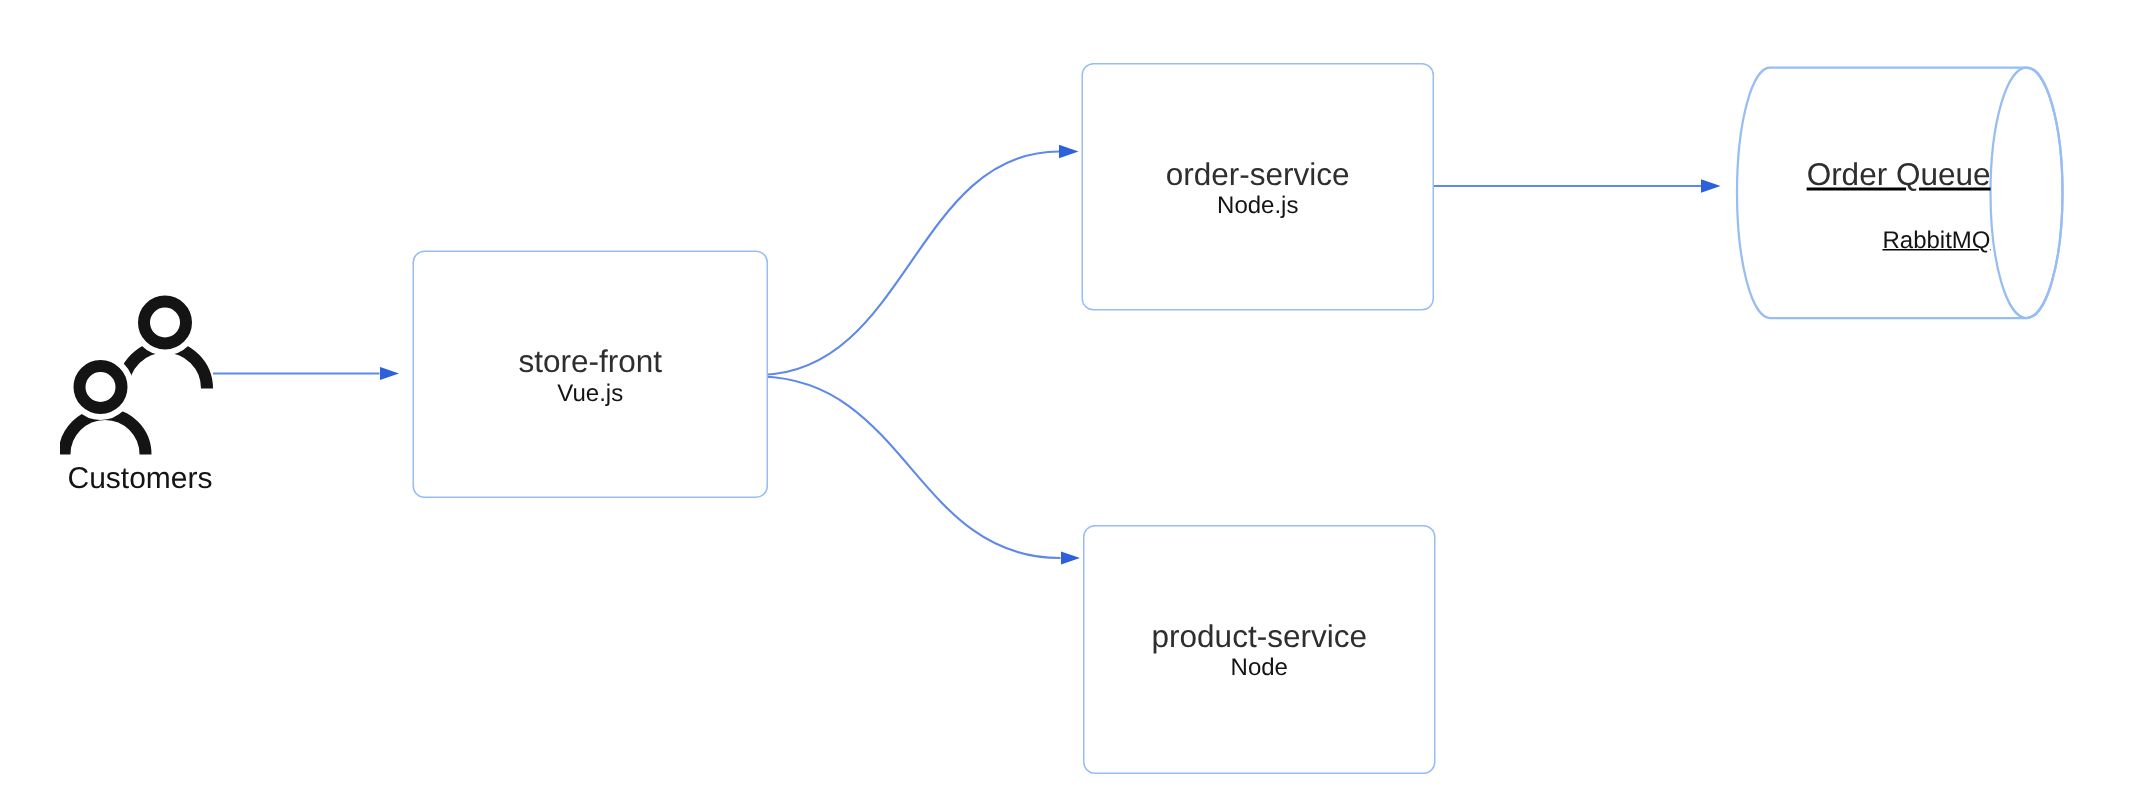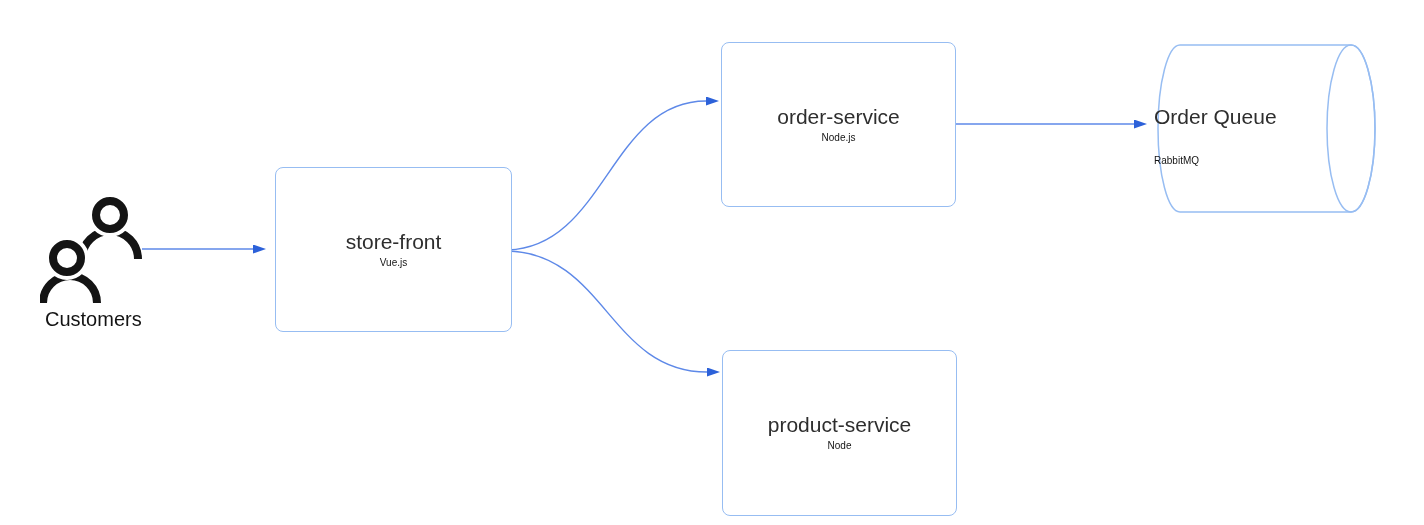--- a/index.html
+++ b/index.html
@@ -32,21 +32,21 @@
     display:flex; flex-direction:column;
     align-items:center; justify-content:center;
     padding-top:0;
   }
   .node-title {
     font-size:21px; line-height:25px;
     color:var(--title-color);
     white-space:nowrap;
   }
   .node-subtitle {
-    font-size:10px; line-height:17px;
+    font-size:16px; line-height:17px;
     color:var(--subtitle-color);
     white-space:nowrap;
   }
 
   .actor { position:absolute; }
   .icon-stroke { fill:none; stroke:var(--icon-color); stroke-width:8; }
   .icon-fill  { fill:#ffffff; }
   .icon-under { fill:#ffffff; stroke:#ffffff; stroke-width:16; }
   .icon-under-stroke { fill:none; stroke:#ffffff; stroke-width:18; }
   .actor-label {
@@ -57,22 +57,22 @@
   }
 
   .queue { position:absolute; }
   .queue svg { position:absolute; left:0; top:0; }
   .shape-fill { fill:#ffffff; stroke:var(--shape-stroke); stroke-width:1.5; }
   .shape-line { fill:none; stroke:var(--shape-stroke); stroke-width:1.5; }
   .queue-text {
     position:absolute; left:0; top:0;
     width:173px; height:171px;
     display:flex; flex-direction:column;
-    align-items:flex-start; justify-content:center;
-    gap:23px; padding-top:16px;
+    align-items:flex-end; justify-content:center;
+    gap:23px; padding-top:16px;text-decoration:underline;
   }
 </style>
 </head>
 <body>
 
 <div class="canvas">
 
   <svg class="edges" width="1424" height="525" viewBox="0 0 1424 525">
     <defs>
       <marker id="ah" markerWidth="14" markerHeight="10" refX="0" refY="4.5" orient="auto" markerUnits="userSpaceOnUse">

